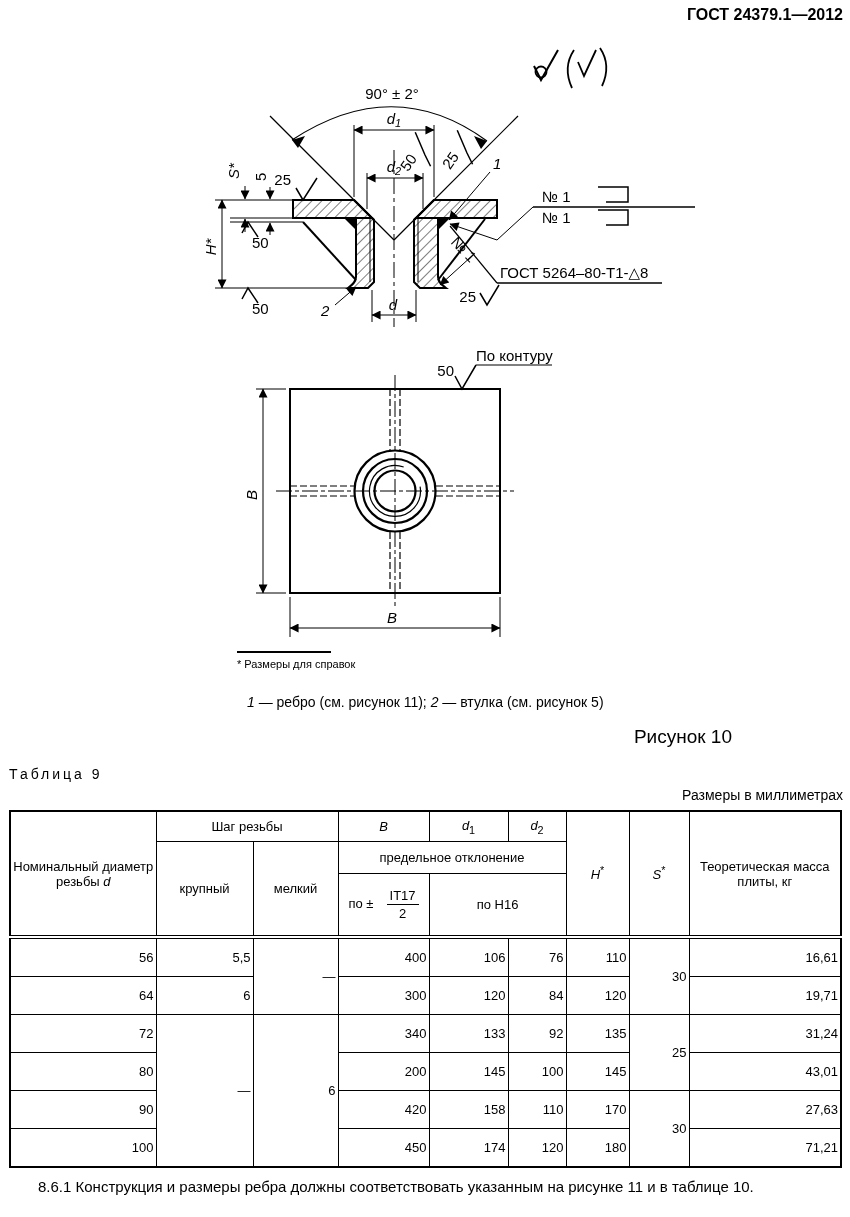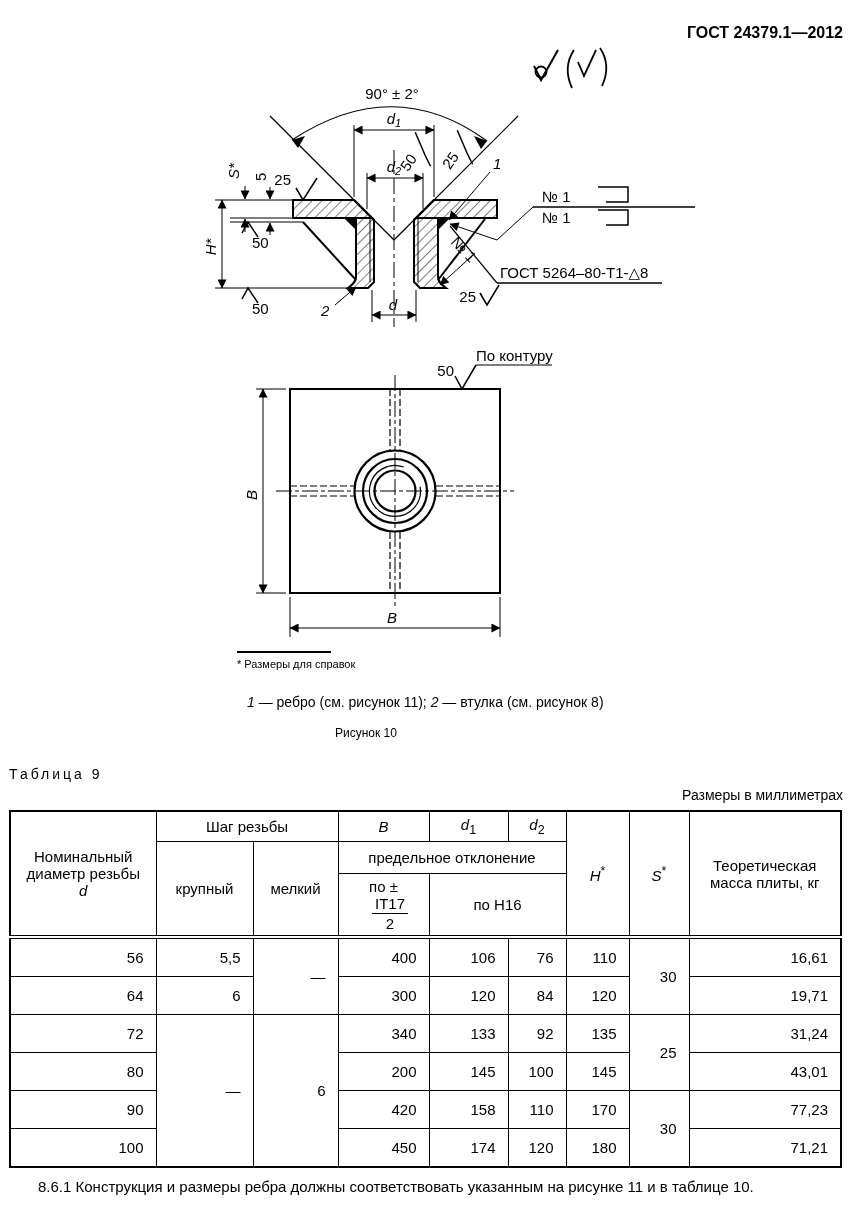--- a/index.html
+++ b/index.html
@@ -1,32 +1,32 @@
 <!DOCTYPE html>
 <html><head>
 <meta charset="utf-8">
 <style>
   html,body{margin:0;padding:0;background:#fff;}
   body{width:850px;height:1217px;position:relative;font-family:"Liberation Sans",sans-serif;color:#000;overflow:hidden;}
   .abs{position:absolute;}
-  #header-code{top:24px;right:7px;font-weight:bold;font-size:16px;}
+  #header-code{top:6px;right:7px;font-weight:bold;font-size:16px;}
   svg{position:absolute;overflow:visible;}
   svg text{fill:#000;font-family:"Liberation Sans",sans-serif;font-size:15px;}
   .it{font-style:italic;}
   .sub{font-size:11px;}
   
   #footnote-bar{top:651px;left:237px;width:94px;height:2px;background:#000;}
   #footnote{top:658px;left:237px;font-size:11px;}
   #legend{top:694px;left:247px;font-size:14px;}
-  #figure-caption{top:726px;left:0;width:732px;text-align:center;font-size:12px;}
+  #figure-caption{top:726px;left:0;width:732px;text-align:right;font-size:19px;}
   
   #table-label{top:766px;left:9px;font-size:14px;letter-spacing:3px;}
   #units-note{top:787px;right:7px;font-size:14px;}
   table#dims{position:absolute;top:810px;left:9px;border-collapse:collapse;table-layout:fixed;width:831px;border:2px solid #000;}
-  #dims td{border:1px solid #000;text-align:center;vertical-align:middle;font-size:15px;padding:1px 12px;}
+  #dims td{border:1px solid #000;text-align:center;vertical-align:middle;font-size:13px;padding:1px 2px;}
   #dims tr.hdr1 td{height:27px;}
   #dims tr.hdr2 td{height:29px;}
   #dims tr.hdr3 td{height:59px;}
   #dims tr.drow td{height:35px;text-align:right;}
   #dims td.dbl{border-bottom:4px double #000;}
   .frac{display:inline-block;vertical-align:middle;text-align:center;margin-left:13px;}
   .frac .num{display:block;border-bottom:1px solid #000;padding:0 3px 1px;}
   .frac .den{display:block;padding-top:1px;}
   #para{top:1176px;left:8px;width:836px;font-size:15px;line-height:1.45;text-align:justify;text-indent:30px;}
 </style>
@@ -250,21 +250,21 @@
     <polyline points="225,31 232,44 246,20" fill="none" stroke="#000" stroke-width="1.5"></polyline>
     <line x1="246" y1="20" x2="322" y2="20" stroke="#000" stroke-width="1.2"></line>
     <text x="224" y="31" text-anchor="end" font-size="14">50</text>
     <text x="246" y="16" font-size="14">По контуру</text>
   </g>
 </svg>
 
 <div class="abs" id="footnote-bar"></div>
 <div class="abs" id="footnote">* Размеры для справок</div>
 <div class="abs" id="legend">
-  <i>1</i><span> — ребро (см. рисунок 11); </span><i>2</i><span> — втулка (см. рисунок 8)</span>
+  <i>1</i><span> — ребро (см. рисунок 11); </span><i>2</i><span> — втулка (см. рисунок 5)</span>
 </div>
 <div class="abs" id="figure-caption">Рисунок 10</div>
 
 <div class="abs" id="table-label">Таблица 9</div>
 <div class="abs" id="units-note">Размеры в миллиметрах</div>
 
 <table id="dims">
   <colgroup>
     <col style="width:146px">
       <col style="width:97px">
@@ -336,21 +336,21 @@
     <td>145</td>
     <td>43,01</td>
   </tr>
   <tr class="drow">
     <td>90</td>
     <td>420</td>
     <td>158</td>
     <td>110</td>
     <td>170</td>
     <td rowspan="2">30</td>
-    <td>77,23</td>
+    <td>27,63</td>
   </tr>
   <tr class="drow">
     <td>100</td>
     <td>450</td>
     <td>174</td>
     <td>120</td>
     <td>180</td>
     <td>71,21</td>
   </tr>
 </tbody>

